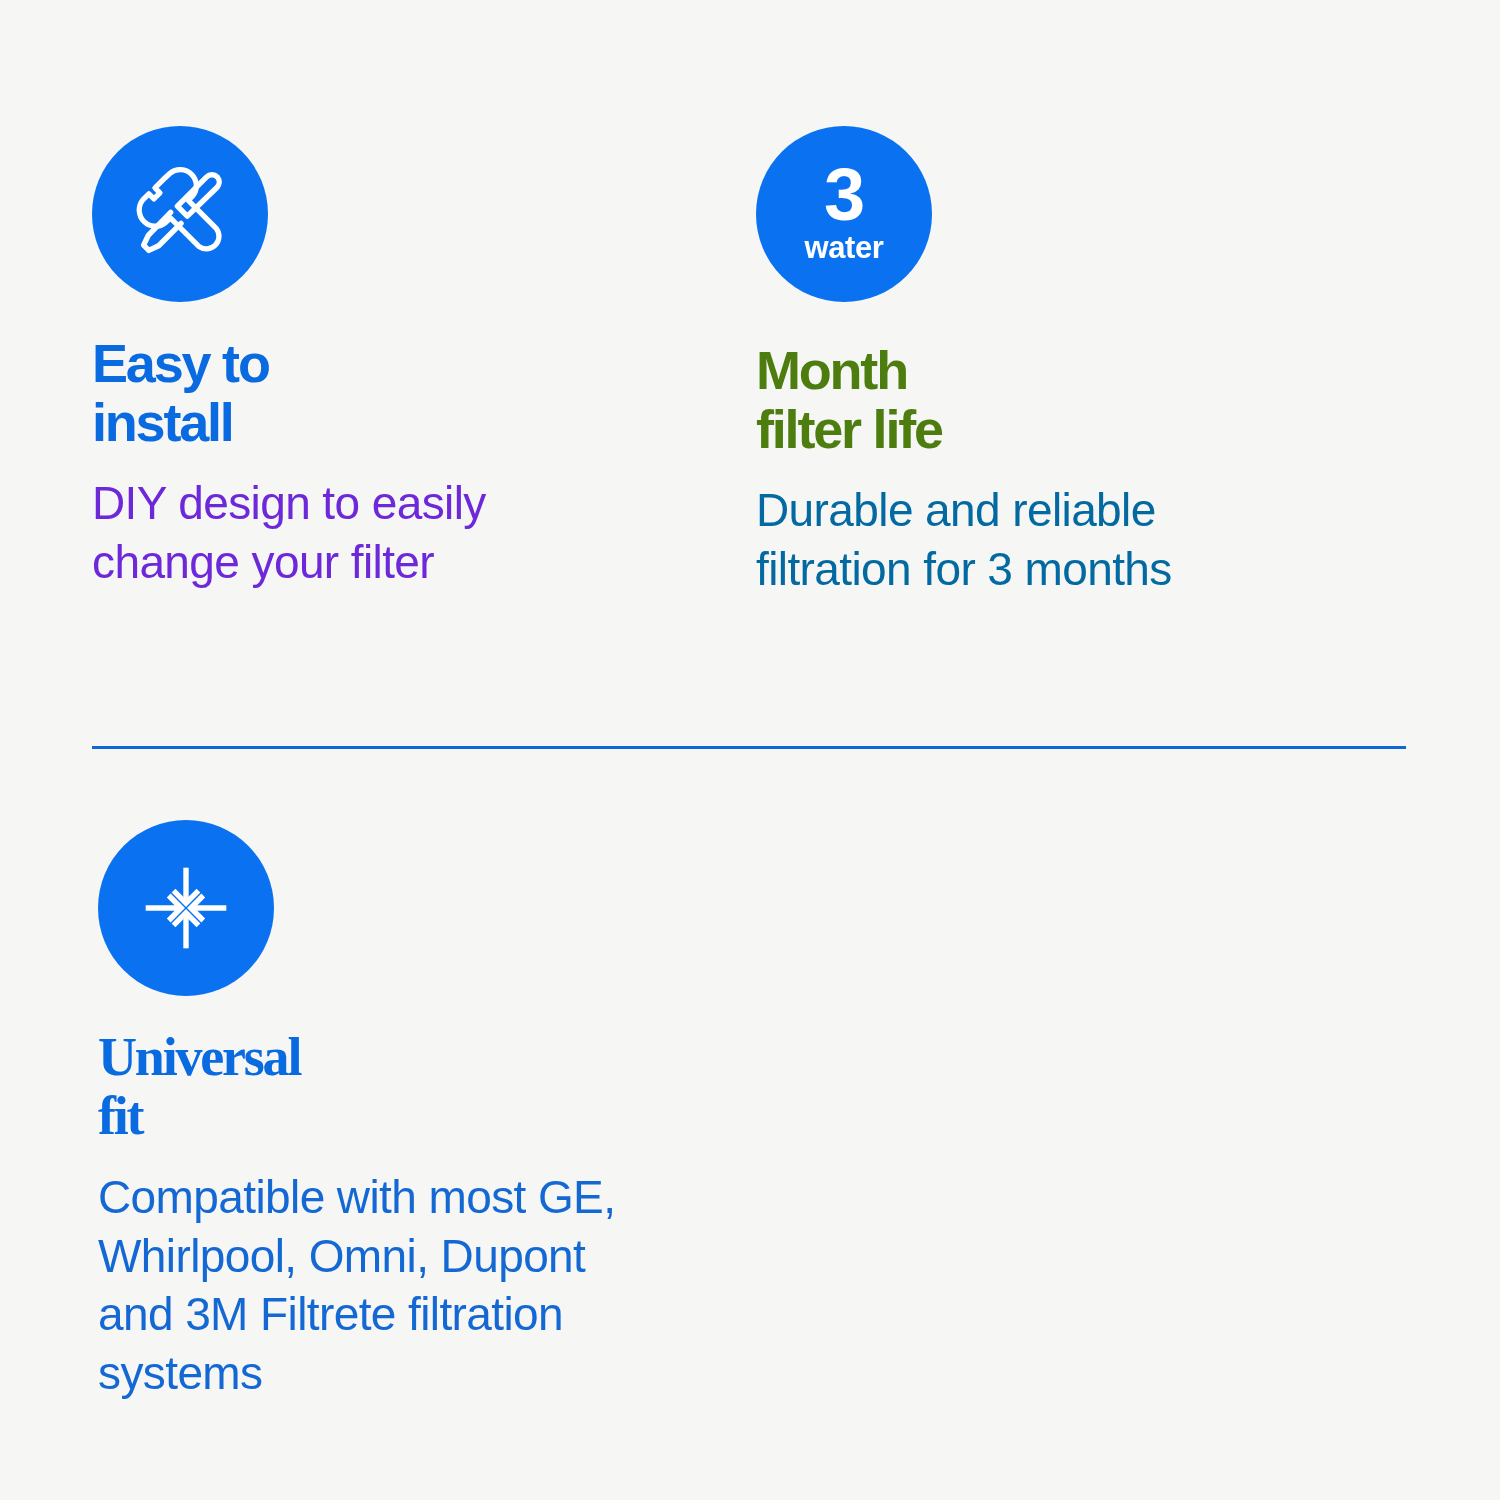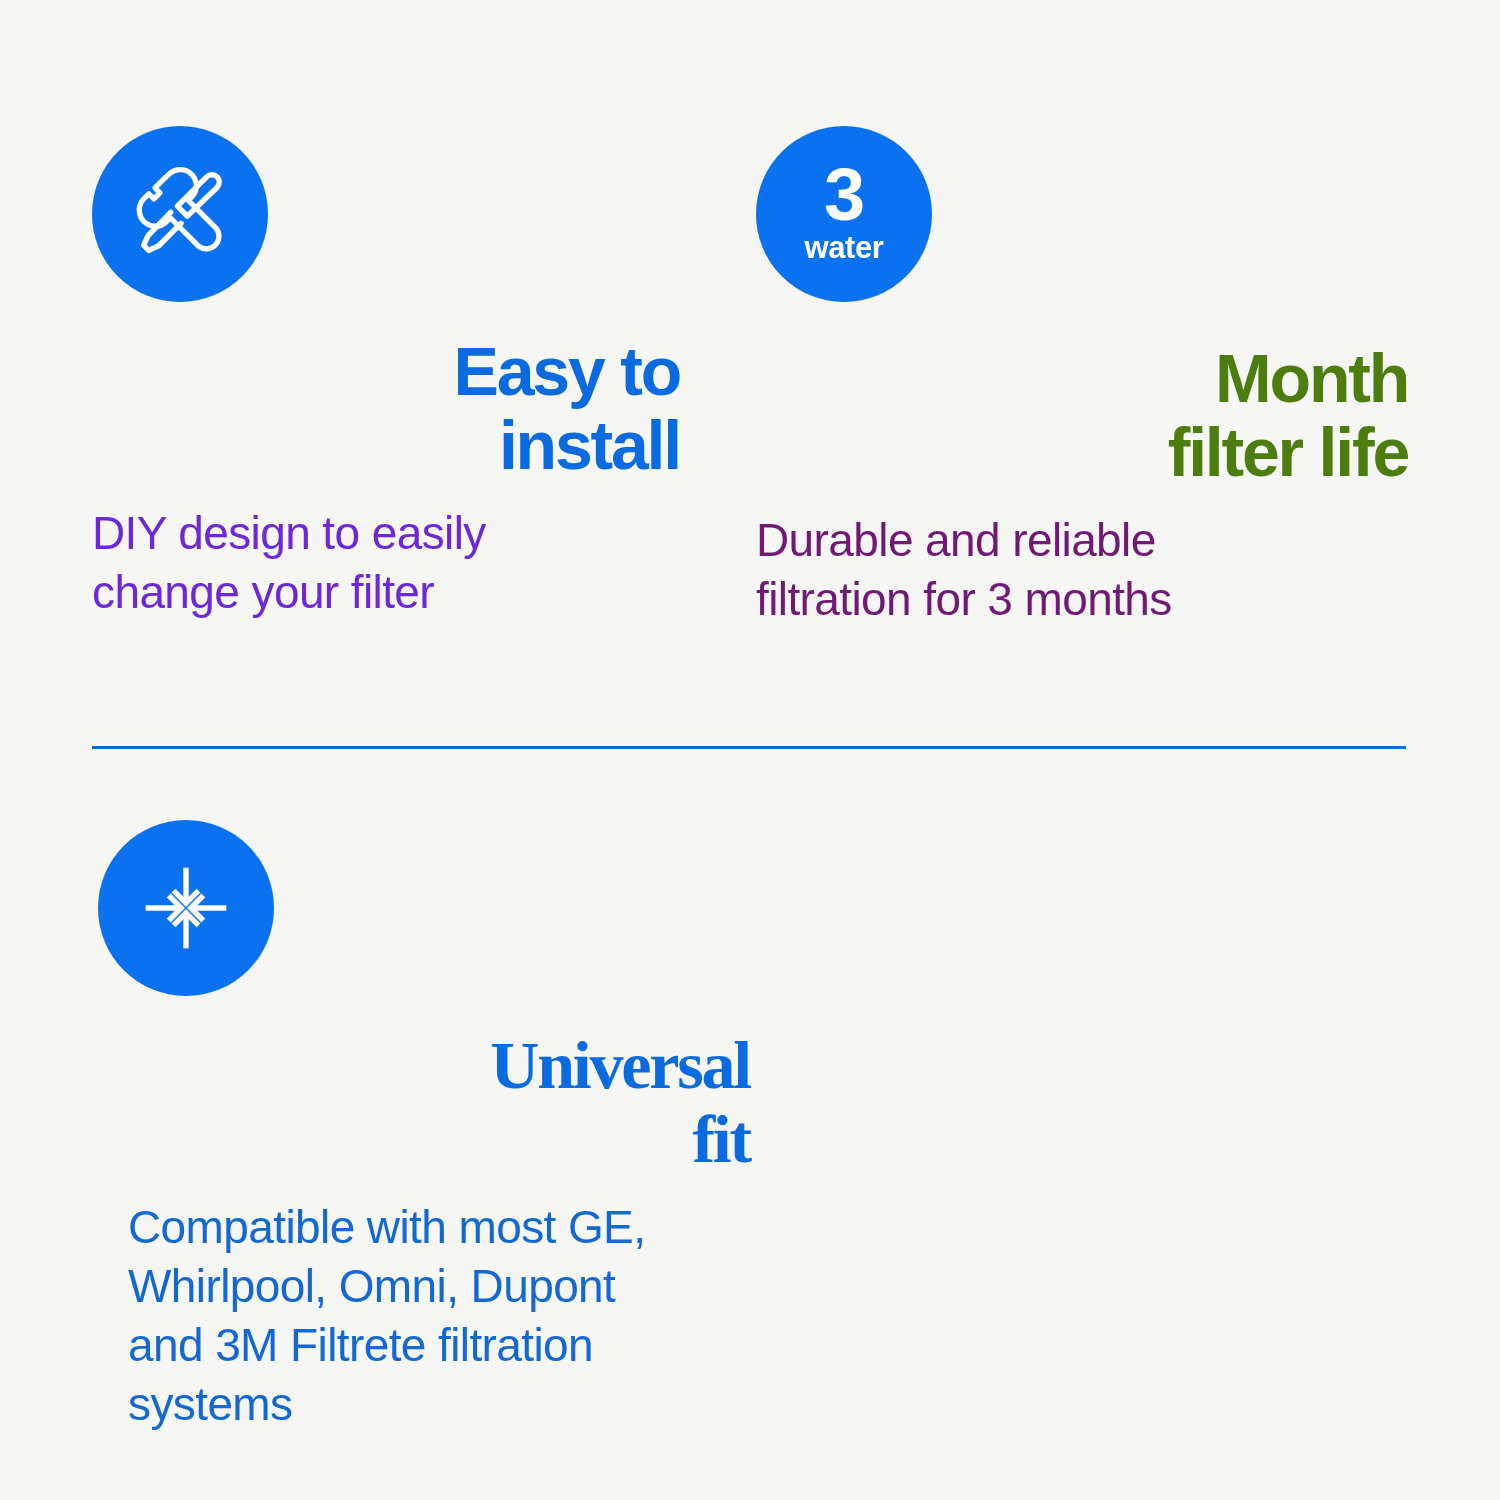--- a/index.html
+++ b/index.html
@@ -67,27 +67,26 @@
   .badge-unit {
     font-size: 31px;
     font-weight: 700;
     letter-spacing: -0.4px;
     margin-top: 2px;
   }
 
   
   .heading {
     color: #0a6ae0;
-    font-size: 68px;
+    font-size: 54px;
     font-weight: 700;
     line-height: 1.09;
     letter-spacing: -2.2px;
     margin-top: 32px;
     white-space: pre-line;
-    text-align: right;
   }
 
   .body {
     color: #1468d4;
     font-size: 46px;
     font-weight: 400;
     line-height: 1.28;
     letter-spacing: -0.6px;
     margin-top: 22px;
     white-space: pre-line;
@@ -151,21 +150,21 @@
 
     <div class="cell right">
       <div class="badge" style="background: rgb(10, 114, 240);">
         <div class="badge-text">
           <span class="badge-number">3</span>
           <span class="badge-unit">water</span>
         </div>
       </div>
       <div class="heading" style="color: #4d7c0f; margin-top: 39px;">Month
 filter life</div>
-      <div class="body" style="color: #701a75;">Durable and reliable
+      <div class="body" style="color: #0369a1;">Durable and reliable
 filtration for 3 months</div>
     </div>
 
   </div>
 
   <div class="divider" style="background: rgb(16, 104, 216);"></div>
 
   <div class="row2">
 
 
@@ -183,21 +182,21 @@
             <path d="M8 50 L45 50"></path>
             <path d="M32 37 L45 50 L32 63"></path>
 
             <path d="M92 50 L55 50"></path>
             <path d="M68 37 L55 50 L68 63"></path>
           </svg>
         </span>
       </div>
       <div class="heading" style="color: rgb(10, 106, 224); font-family: Liberation Serif, serif;">Universal
 fit</div>
-      <div class="body" style="color: rgb(20, 104, 212); margin-left: 30px;">Compatible with most GE,
+      <div class="body" style="color: rgb(20, 104, 212);">Compatible with most GE,
 Whirlpool, Omni, Dupont
 and 3M Filtrete filtration
 systems</div>
     </div>
 
   </div>
 
 </div>
 
 </body></html>

